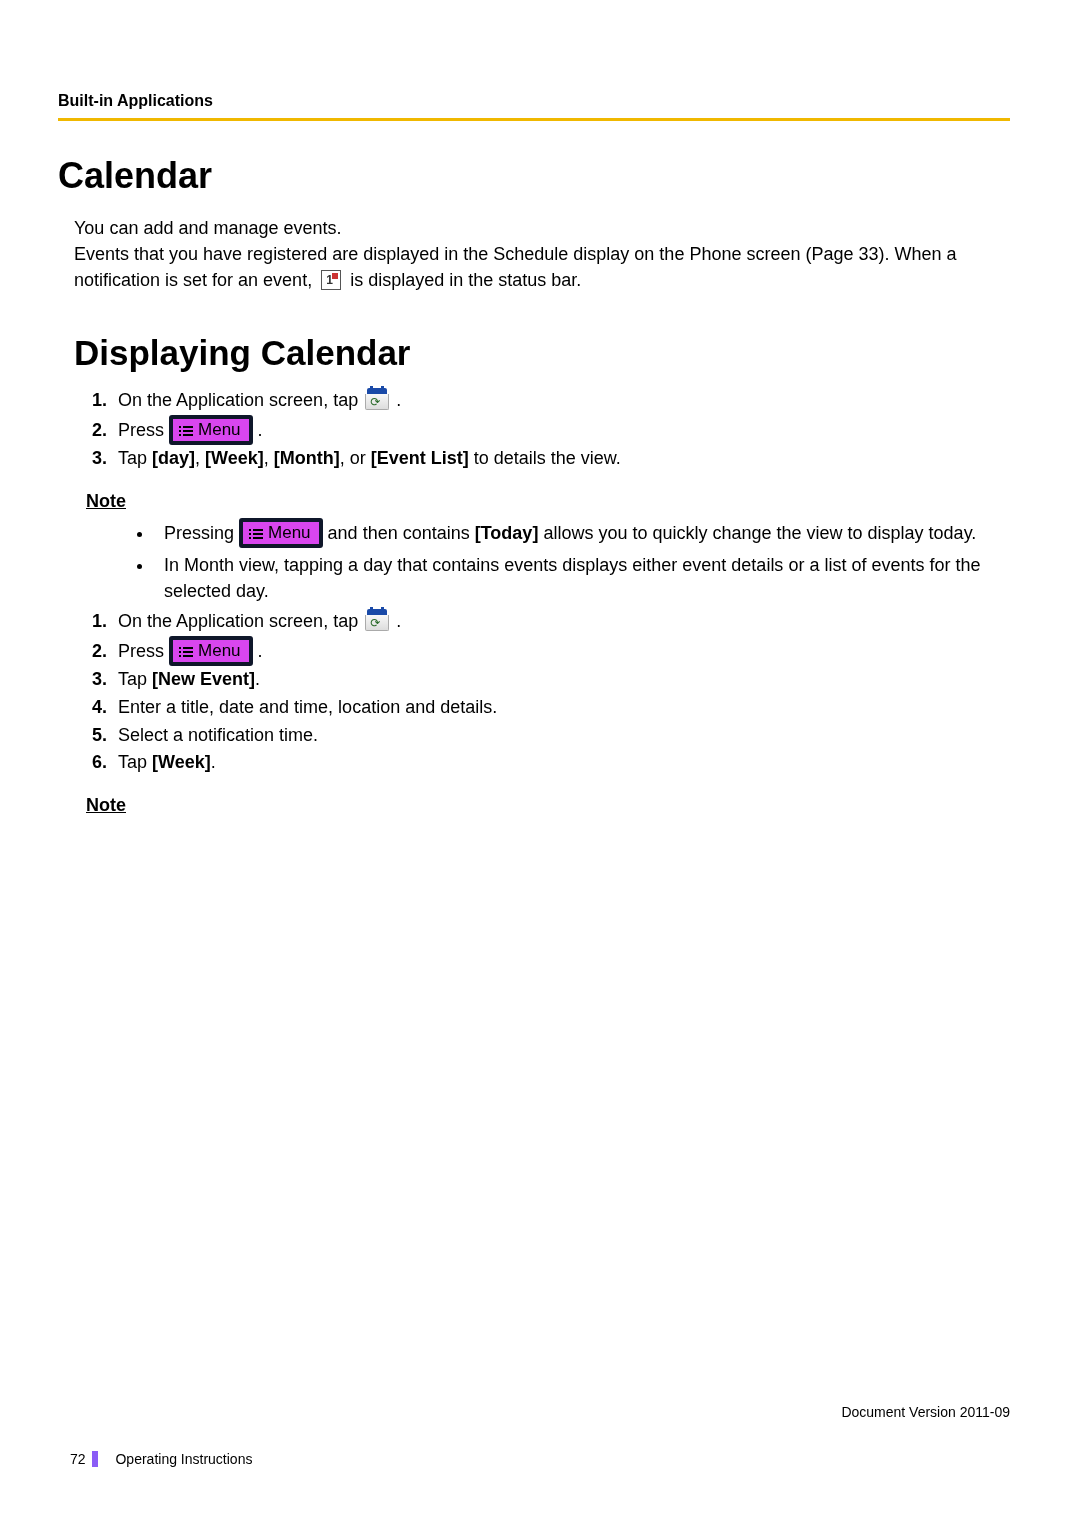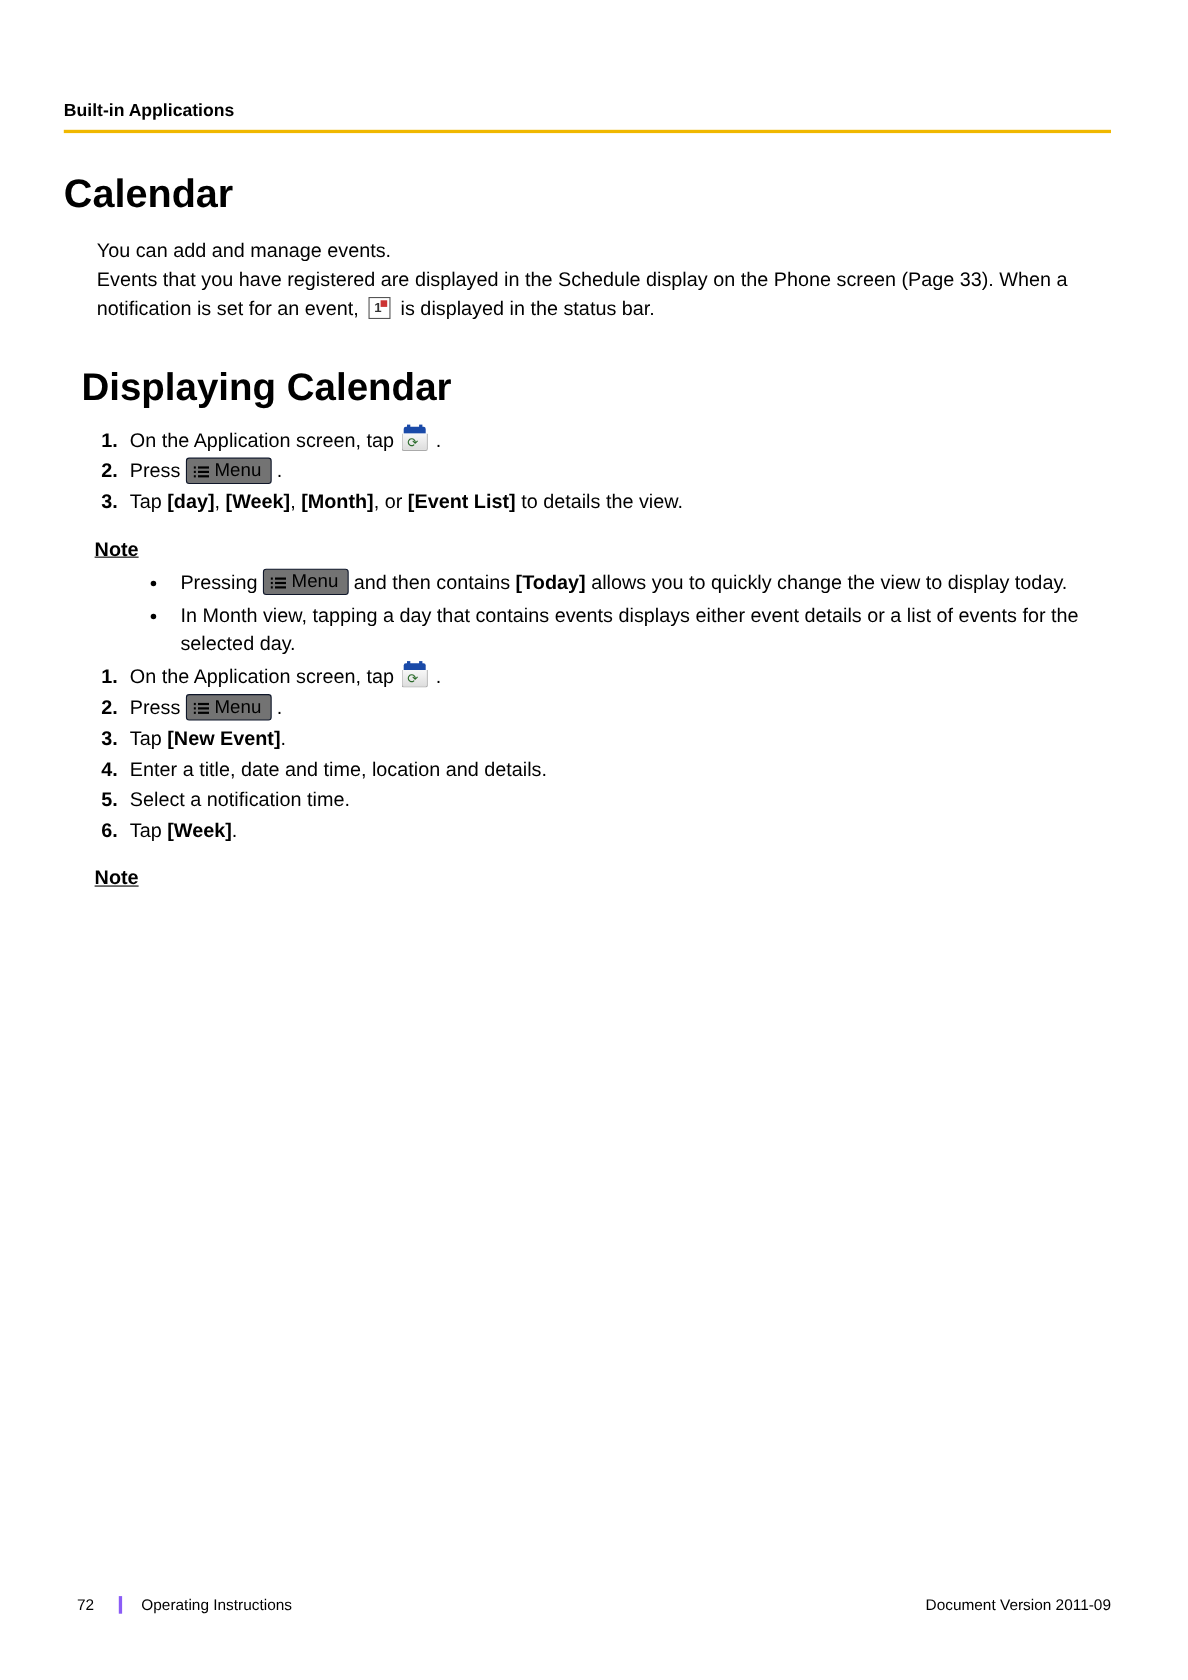--- a/index.html
+++ b/index.html
@@ -24,21 +24,21 @@
     height: 3px;
     background: #f0b800;
     margin-bottom: 34px;
   }
   h1.title {
     font-size: 36px;
     font-weight: bold;
     margin: 0 0 18px 0;
   }
   .intro {
-    margin-left: 30px;
+    margin-left: 16px;
     font-size: 18px;
     line-height: 1.45;
   }
   .intro p { margin: 0; }
   h2.subtitle {
     font-size: 35px;
     font-weight: bold;
     margin: 40px 0 14px 16px;
   }
   ol.steps {
@@ -122,24 +122,24 @@
   .icon-calendar .body::after {
     content: "⟳";
     position: absolute;
     left: 4px; top: -1px;
     font-size: 12px;
     color: #2a6a2a;
   }
 
   .menu-btn {
     display: inline-block;
-    border: 1px solid #0f172a;
+    border: 4px solid #0f172a;
     border-radius: 3px;
     padding: 1px 8px 1px 6px;
-    background: #737373;
+    background: #d946ef;
     vertical-align: 1px;
     line-height: 1.1;
   }
   .menu-btn .bars {
     display: inline-block;
     vertical-align: -2px;
     margin-right: 5px;
   }
   .menu-btn .bars svg { display: block; }
   .menu-btn .mlabel {
@@ -173,23 +173,24 @@
     position: absolute;
     left: 70px; right: 70px; bottom: 60px;
     font-size: 14px;
     color: #000;
   }
   .footer .left {
     display: inline-block;
   }
   .footer .pn {
     display: inline-block;
-    padding-right: 22px;
-    border-right: 3px solid #8b5cf6;
+    padding-right: 6px;
+    border-right: 6px solid #8b5cf6;
     margin-right: 14px;
+    margin-top: 47px;
   }
   .footer .right {
     float: right;
   }
 </style>
 </head>
 <body>
 
 <div class="page">
   <div class="header-label">Built-in Applications</div>

